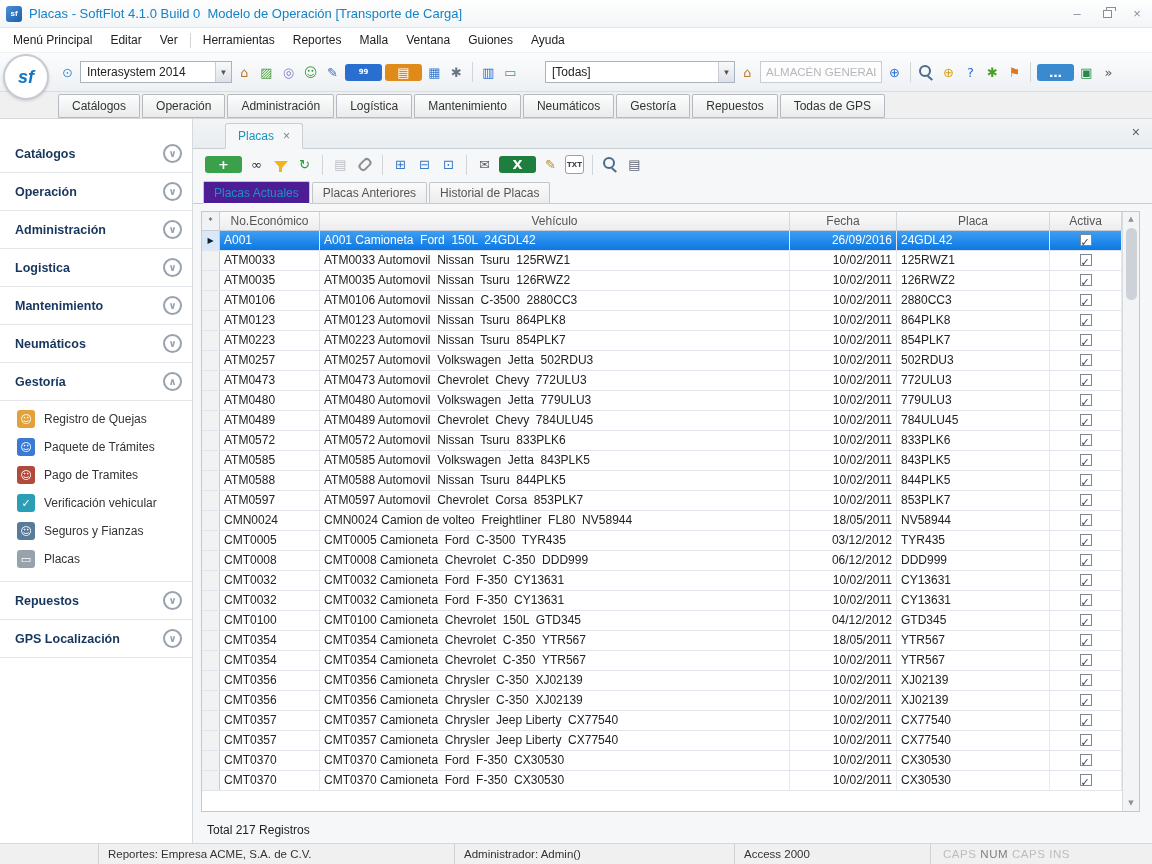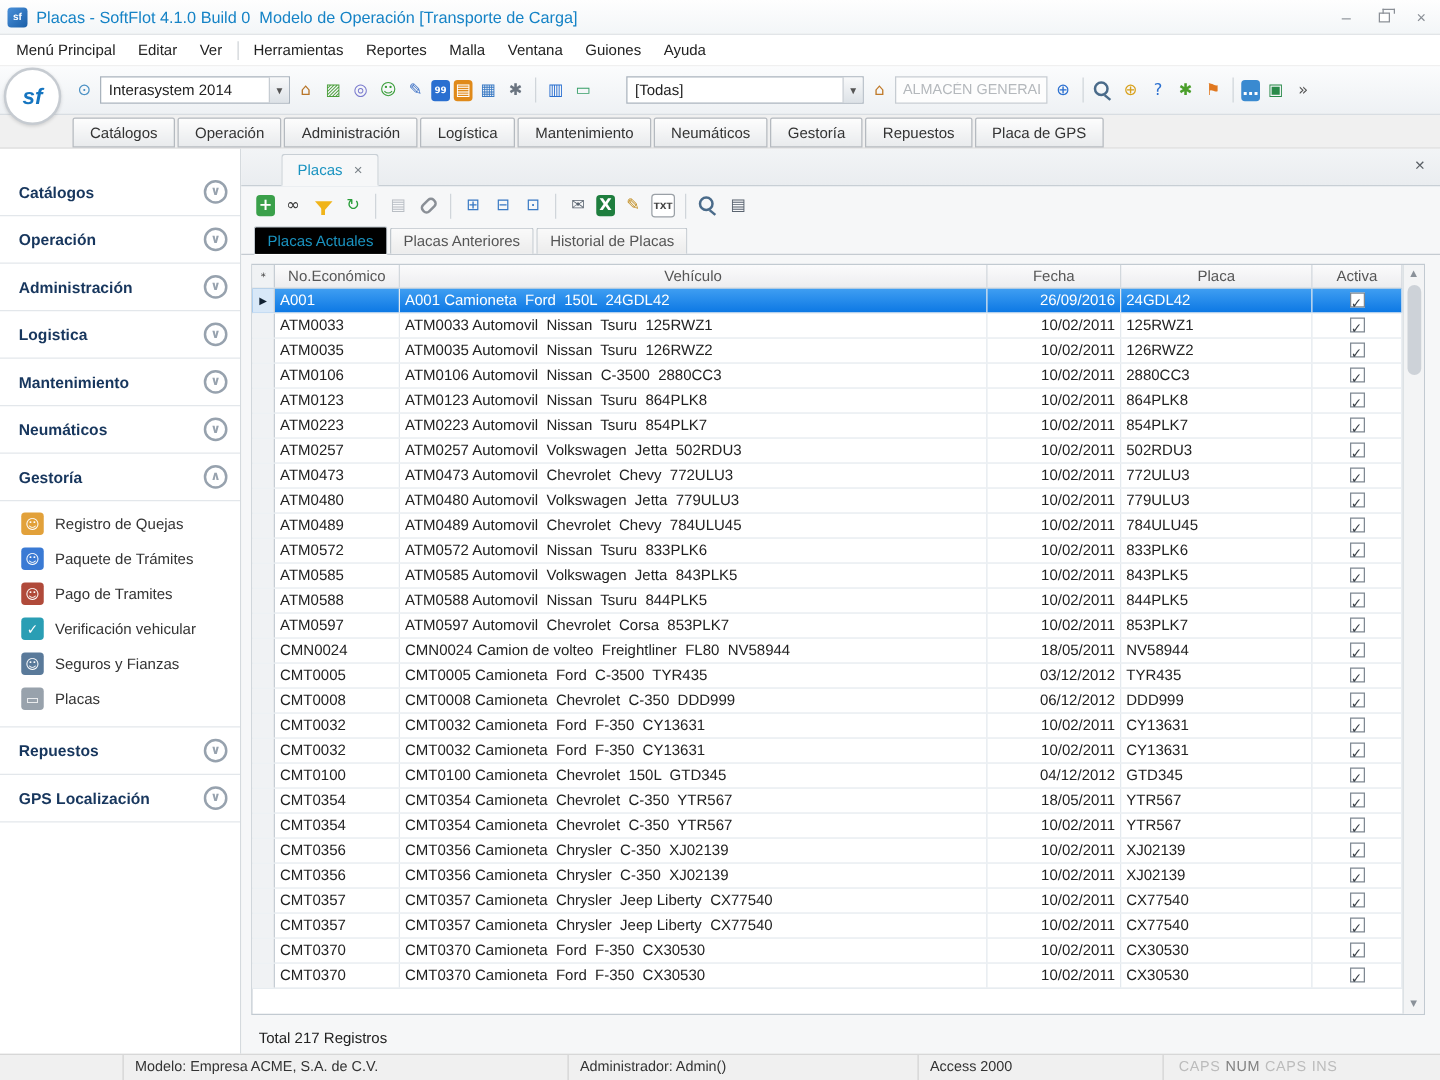--- a/index.html
+++ b/index.html
@@ -23,21 +23,21 @@
   
   .toolbar { height:39px; background:linear-gradient(#fbfcfd,#eef1f4); border-bottom:1px solid #d8dde2; display:flex; align-items:center; gap:3px; padding-left:58px; }
   .logo-circle { position:absolute; left:3px; top:54px; width:46px; height:46px; border-radius:50%; background:#fff; border:2px solid #c6cbd1; z-index:30; display:flex; align-items:center; justify-content:center; font-style:italic; font-weight:bold; font-size:18px; color:#1575c0; box-shadow:0 1px 3px rgba(0,0,0,.15); }
   .combo { height:22px; border:1px solid #a9b3bd; background:#fff; display:flex; align-items:center; }
   .combo-label { padding:0 6px; flex:1; white-space:nowrap; overflow:hidden; }
   .combo-arrow { width:16px; height:100%; border-left:1px solid #c6ccd2; background:linear-gradient(#f8f9fa,#dde2e7); display:flex; align-items:center; justify-content:center; font-size:8px; color:#555; }
   .combo.company { width:152px; }
   .combo.filter { width:190px; margin-left:22px; }
   .warehouse-input { width:122px; height:22px; border:1px solid #c6ccd2; background:#fdfdfd; color:#b4b8bc; padding:0 5px; font-family:"Liberation Sans",sans-serif; font-size:11.5px; }
   .ticon { width:19px; height:19px; display:inline-flex; align-items:center; justify-content:center; font-size:13px; border-radius:3px; font-family:"DejaVu Sans",sans-serif; position:relative; flex:none; }
-  .ticon.boxed { width:15px; height:17px; font-weight:bold; }
+  .ticon.boxed { width:37px; height:17px; font-weight:bold; }
   .ticon.small-text { font-size:7px; font-weight:bold; letter-spacing:0; }
   .ticon.bordered { border:1px solid #9aa0a6; background:#fff; }
   .tsep { width:1px; height:20px; background:#d0d5da; margin:0 3px; flex:none; }
   .shape-funnel::before { content:""; width:0; height:0; border:7px solid transparent; border-top:8px solid #f0b41a; border-bottom:0; margin-top:1px; }
   .shape-funnel::after { content:""; position:absolute; bottom:2px; left:8px; width:3px; height:6px; background:#f0b41a; }
   .shape-magnifier::before { content:""; width:8px; height:8px; border:2px solid #4a6b8a; border-radius:50%; margin:-3px 0 0 -3px; }
   .shape-magnifier::after { content:""; position:absolute; right:3px; bottom:3px; width:6px; height:2px; background:#4a6b8a; transform:rotate(40deg); }
   .shape-paperclip::before { content:""; width:10px; height:5px; border:2px solid #8a8f96; border-radius:4px; transform:rotate(-45deg); }
 
   
@@ -57,21 +57,21 @@
   
   .content { flex:1; background:#f6f7f8; position:relative; }
   .doctab-row { height:30px; background:linear-gradient(#f2f4f6,#eaedf0); border-bottom:1px solid #c8cfd5; display:flex; align-items:flex-end; padding-left:32px; position:relative; }
   .doctab { height:26px; margin-bottom:-1px; background:#f6f7f8; border:1px solid #c8cfd5; border-bottom:1px solid #f6f7f8; border-radius:3px 3px 0 0; display:flex; align-items:center; padding:0 12px; color:#1a93c0; gap:9px; }
   .doctab-close { color:#7a8288; font-size:12px; }
   .content-close { position:absolute; right:12px; top:5px; color:#5a6066; font-size:14px; }
 
   .grid-toolbar { height:31px; display:flex; align-items:center; gap:5px; padding-left:12px; }
   .subtabs { height:24px; display:flex; align-items:flex-end; padding-left:10px; border-bottom:1px solid #c5cbd1; }
   .subtab { height:21px; padding:0 10px; display:flex; align-items:center; background:linear-gradient(#fafafa,#ececec); border:1px solid #bfc6cc; border-bottom:none; border-radius:2px 2px 0 0; margin-right:2px; color:#555; }
-  .subtab.active { background:#000000; color:#1a93c0; height:23px; margin-bottom:-1px; border-bottom:1px solid #fff; }
+  .subtab.active { background:#4c1d95; color:#1a93c0; height:23px; margin-bottom:-1px; border-bottom:1px solid #fff; }
 
   .gridwrap { position:relative; margin:7px 0 0 8px; width:939px; height:601px; background:#fff; border:1px solid #c2cad1; }
   .grid-inner { width:920px; }
   .grid-header { display:flex; height:19px; background:linear-gradient(#fbfbfc,#ededef); border-bottom:1px solid #c6cdd4; color:#555; }
   .hc { border-right:1px solid #d2d8dd; display:flex; align-items:center; justify-content:center; overflow:hidden; white-space:nowrap; }
   .grid-row { display:flex; height:20px; border-bottom:1px solid #e0e6eb; background:#fff; }
   .grid-row.selected { background:linear-gradient(#3f9ef2,#0c78e4); color:#fff; }
   .gc { border-right:1px solid #e4e9ee; padding:0 4px; line-height:19px; white-space:pre; overflow:hidden; }
   .grid-row.selected .gc { border-right-color:#2b8bе8; }
   .c0 { width:18px; flex:none; }
@@ -176,21 +176,21 @@
 
 <div class="module-tabstrip" id="module-tabs">
     <div class="mtab">Catálogos</div>
     <div class="mtab">Operación</div>
     <div class="mtab">Administración</div>
     <div class="mtab">Logística</div>
     <div class="mtab">Mantenimiento</div>
     <div class="mtab">Neumáticos</div>
     <div class="mtab">Gestoría</div>
     <div class="mtab">Repuestos</div>
-    <div class="mtab">Placa de GPS</div>
+    <div class="mtab">Todas de GPS</div>
   </div>
 
 <div class="main">
   <div class="sidebar" id="sidebar-sections">
       <div class="side-section">
         <span class="side-section-label">Catálogos</span>
         <span class="side-arrow">∨</span>
       </div>
       <div class="side-section">
         <span class="side-section-label">Operación</span>
@@ -533,21 +533,21 @@
         <span class="vs-btn">▼</span>
       </div>
     </div>
 
     <div class="total-label">Total 217 Registros</div>
   </div>
 </div>
 
 <div class="statusbar">
   <div class="sb-seg sb-0"></div>
-  <div class="sb-seg sb-1">Modelo: Empresa ACME, S.A. de C.V.</div>
+  <div class="sb-seg sb-1">Reportes: Empresa ACME, S.A. de C.V.</div>
   <div class="sb-seg sb-2">Administrador: Admin()</div>
   <div class="sb-seg sb-3">Access 2000</div>
   <div class="sb-seg sb-4" id="status-flags">
       <span class="sb-flag">CAPS</span>
       <span class="sb-flag active">NUM</span>
       <span class="sb-flag">CAPS</span>
       <span class="sb-flag">INS</span>
     </div>
 </div>
 

